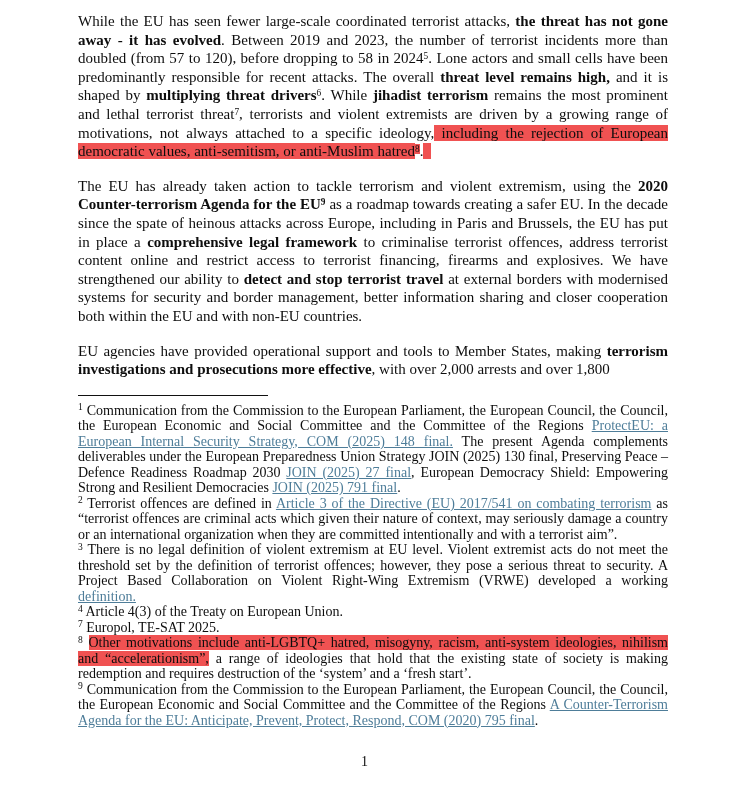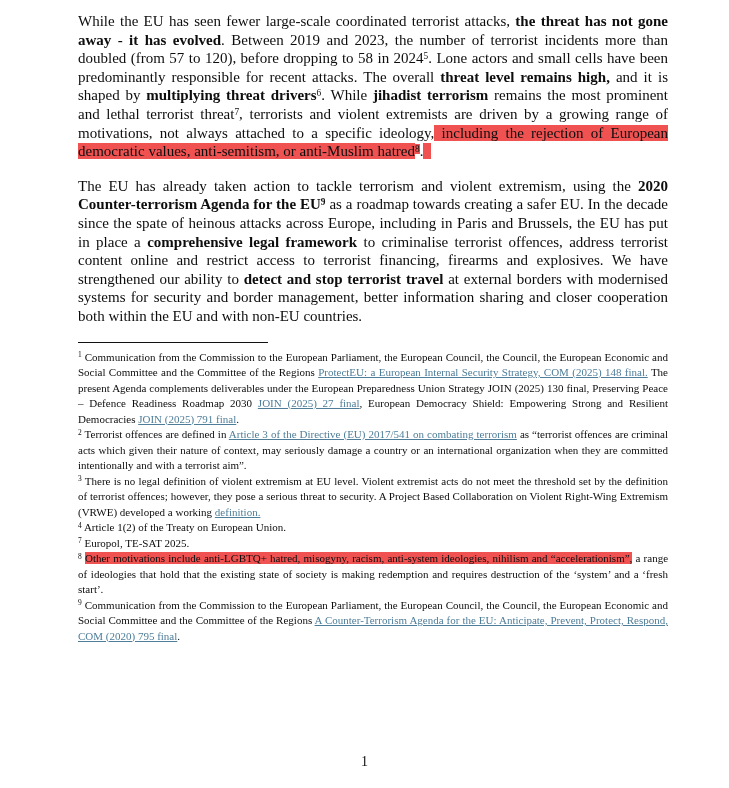--- a/index.html
+++ b/index.html
@@ -20,40 +20,41 @@
     text-align:justify;
   }
   .b{font-weight:bold;}
   .sup{font-size:0.62em;position:relative;top:-0.45em;line-height:0;}
   .hl{background:var(--hl-color,#f05252);}
   .lnk{color:var(--link-color,#4e7d99);text-decoration:underline;text-decoration-color:var(--link-color,#4e7d99);cursor:pointer;}
   .fn-sep{
     border:0;border-top:1.4px solid #111;
     width:190px;margin:6px 0 7px 0;
   }
-  .footnotes{font-size:11px;line-height:15.5px;text-align:justify;}
+  .footnotes{font-size:14px;line-height:15.5px;text-align:justify;}
   .footnotes .fn{margin:0;}
   .fn-marker{font-size:0.68em;position:relative;top:-0.45em;line-height:0;}
   .page-number{
     position:absolute;left:0;right:0;bottom:18px;
     text-align:center;font-size:14px;
   }
 </style>
 </head>
 <body>
 
 <div class="page">
   <main class="body-text" id="main-text">
       <p><span>While the EU has seen fewer large-scale coordinated terrorist attacks, </span><span class="b">the threat has not gone away - it has evolved</span><span>. Between 2019 and 2023, the number of terrorist incidents more than doubled (from 57 to 120), before dropping to 58 in 2024</span><span class="sup">5</span><span>. Lone actors and small cells have been predominantly responsible for recent attacks. The overall </span><span class="b">threat level remains high,</span><span> and it is shaped by </span><span class="b">multiplying threat drivers</span><span class="sup">6</span><span>. While </span><span class="b">jihadist terrorism</span><span> remains the most prominent and lethal terrorist threat</span><span class="sup">7</span><span>, terrorists and violent extremists are driven by a growing range of motivations, not always attached to a specific ideology,</span><span class="hl"> including the rejection of European democratic values, anti-semitism, or anti-Muslim hatred</span><span class="sup hl">8</span><span>.</span><span class="hl">&nbsp;&nbsp;</span></p>
       <p><span>The EU has already taken action to tackle terrorism and violent extremism, using the </span><span class="b">2020 Counter-terrorism Agenda for the EU</span><span class="b sup">9</span><span> as a roadmap towards creating a safer EU. In the decade since the spate of heinous attacks across Europe, including in Paris and Brussels, the EU has put in place a </span><span class="b">comprehensive legal framework</span><span> to criminalise terrorist offences, address terrorist content online and restrict access to terrorist financing, firearms and explosives. We have strengthened our ability to </span><span class="b">detect and stop terrorist travel</span><span> at external borders with modernised systems for security and border management, better information sharing and closer cooperation both within the EU and with non-EU countries.</span></p>
+      <p><span>EU agencies have provided operational support and tools to Member States, making </span><span class="b">terrorism investigations and prosecutions more effective</span><span>, with over 2,000 arrests and over 1,800</span></p>
     </main>
   <hr class="fn-sep">
   <section class="footnotes" id="footnotes">
       <div class="fn"><span class="fn-marker">1</span> <span>Communication from the Commission to the European Parliament, the European Council, the Council, the European Economic and Social Committee and the Committee of the Regions </span><span class="lnk">ProtectEU: a European Internal Security Strategy, COM (2025) 148 final.</span><span> The present Agenda complements deliverables under the European Preparedness Union Strategy JOIN (2025) 130 final, Preserving Peace – Defence Readiness Roadmap 2030 </span><span class="lnk">JOIN (2025) 27 final</span><span>, European Democracy Shield: Empowering Strong and Resilient Democracies </span><span class="lnk">JOIN (2025) 791 final</span><span>.</span></div>
       <div class="fn"><span class="fn-marker">2</span> <span>Terrorist offences are defined in </span><span class="lnk">Article 3 of the Directive (EU) 2017/541 on combating terrorism</span><span> as “terrorist offences are criminal acts which given their nature of context, may seriously damage a country or an international organization when they are committed intentionally and with a terrorist aim”.</span></div>
       <div class="fn"><span class="fn-marker">3</span> <span>There is no legal definition of violent extremism at EU level. Violent extremist acts do not meet the threshold set by the definition of terrorist offences; however, they pose a serious threat to security. A Project Based Collaboration on Violent Right-Wing Extremism (VRWE) developed a working </span><span class="lnk">definition.</span></div>
-      <div class="fn"><span class="fn-marker">4</span> <span>Article 1(2) of the Treaty on European Union.</span></div>
+      <div class="fn"><span class="fn-marker">4</span> <span>Article 4(3) of the Treaty on European Union.</span></div>
       <div class="fn"><span class="fn-marker">7</span> <span>Europol, TE-SAT 2025.</span></div>
       <div class="fn"><span class="fn-marker">8</span> <span class="hl">Other motivations include anti-LGBTQ+ hatred, misogyny, racism, anti-system ideologies, nihilism and “accelerationism”,</span><span> a range of ideologies that hold that the existing state of society is making redemption and requires destruction of the ‘system’ and a ‘fresh start’.</span></div>
       <div class="fn"><span class="fn-marker">9</span> <span>Communication from the Commission to the European Parliament, the European Council, the Council, the European Economic and Social Committee and the Committee of the Regions </span><span class="lnk">A Counter-Terrorism Agenda for the EU: Anticipate, Prevent, Protect, Respond, COM (2020) 795 final</span><span>.</span></div>
     </section>
   <div class="page-number">1</div>
 </div>
 
 </body></html>

